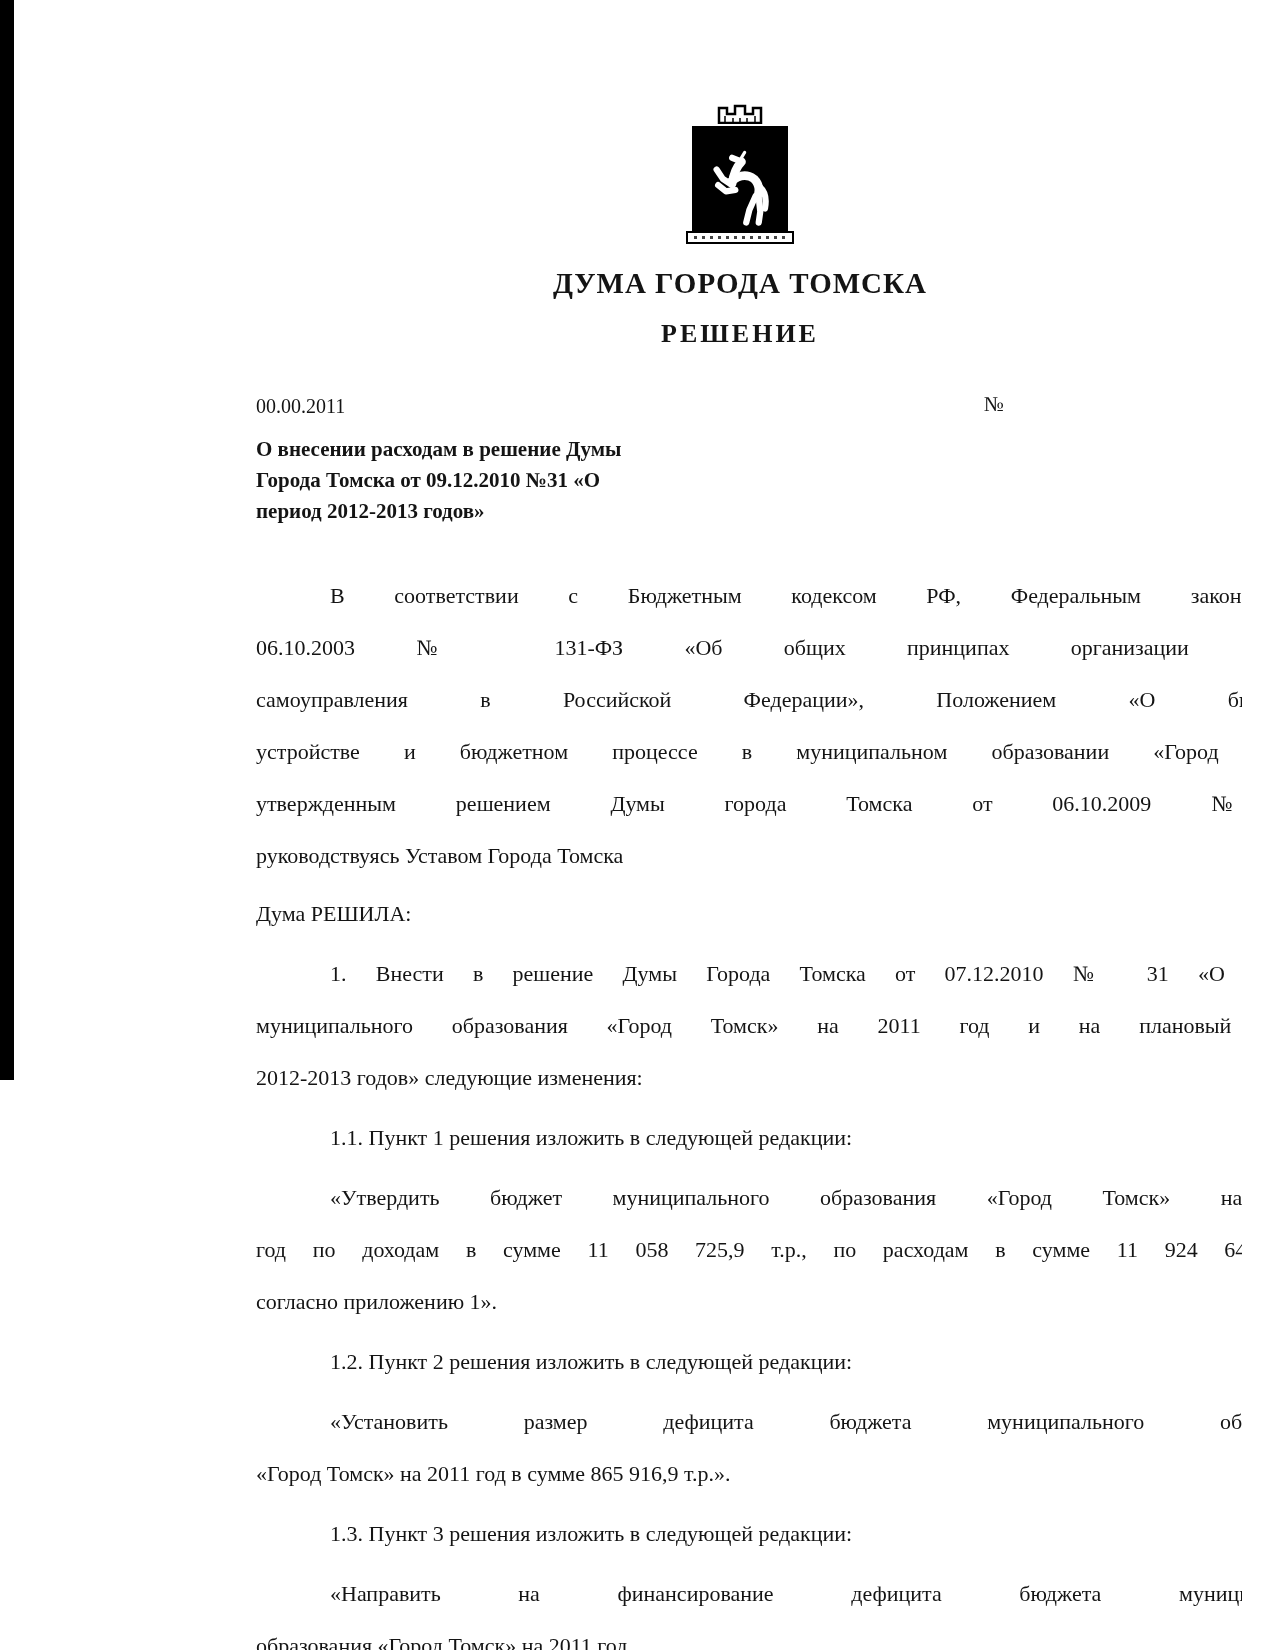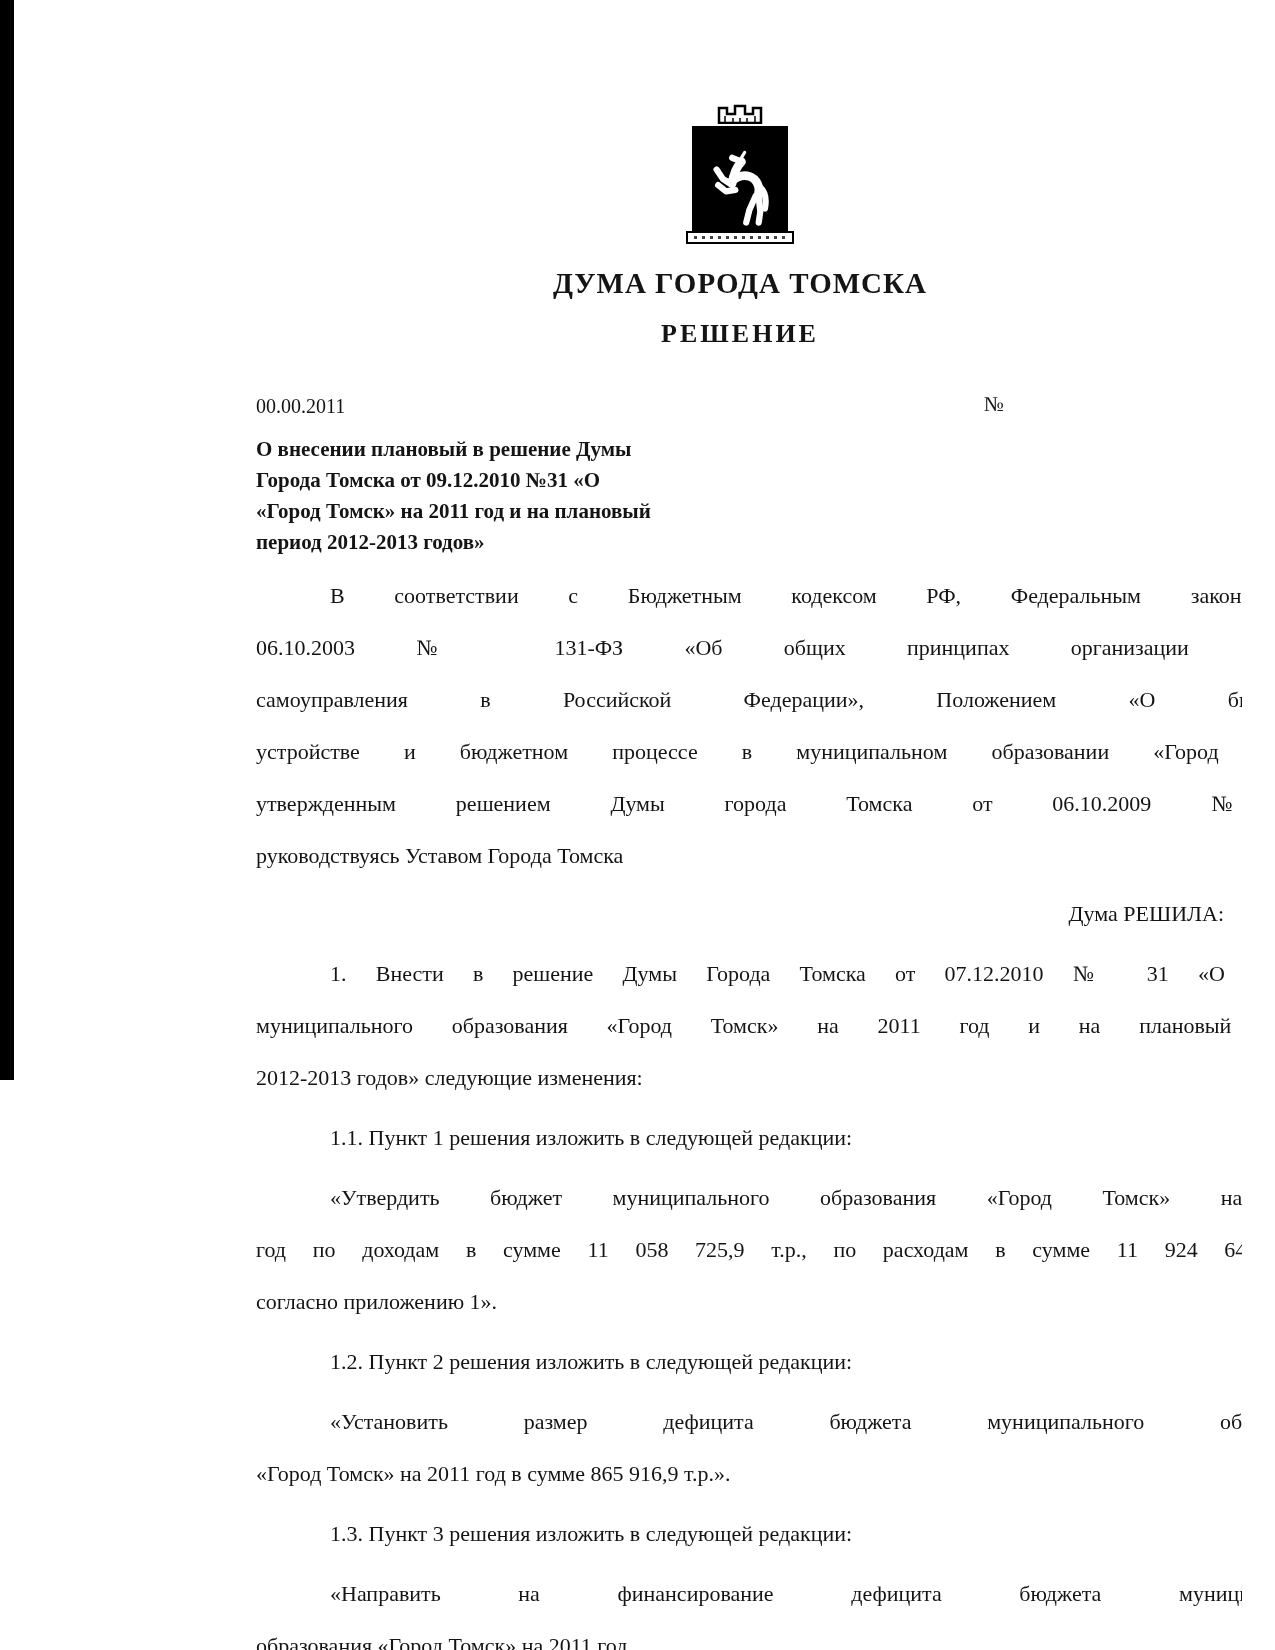--- a/index.html
+++ b/index.html
@@ -91,21 +91,21 @@
     font-size: 22px;
   }
   .line { line-height: 52px; }
   .j { text-align: justify; text-align-last: justify; }
   .ind { text-indent: 74px; }
   .para { margin: 0; }
   .mt8 { margin-top: 8px; }
   .resolved {
     margin: 6px 0;
     width: 968px;
-    text-align: right;
+    text-align: left;
   }
 </style>
 </head>
 <body>
 
 <div class="page">
 
   <div class="scan-bar"></div>
 
   <div class="letterhead">
@@ -138,23 +138,22 @@
     <div class="org-name">ДУМА ГОРОДА ТОМСКА</div>
     <div class="doc-type">РЕШЕНИЕ</div>
   </div>
 
   <div class="date-row">
     <span>00.00.2011</span>
     <span class="doc-num">№</span>
   </div>
 
   <div class="subject">
-    <div>О внесении плановый в решение Думы</div>
+    <div>О внесении расходам в решение Думы</div>
     <div>Города Томска от 09.12.2010 №31 «О</div>
-    <div>«Город Томск» на 2011 год и на плановый</div>
     <div>период 2012-2013 годов»</div>
   </div>
 
   <div class="doc-body">
 
     <div class="para">
       <div class="line j ind">В соответствии с Бюджетным кодексом РФ, Федеральным законом от</div>
       <div class="line j">06.10.2003 № 131-ФЗ «Об общих принципах организации местного</div>
       <div class="line j">самоуправления в Российской Федерации», Положением «О бюджетном</div>
       <div class="line j">устройстве и бюджетном процессе в муниципальном образовании «Город Томск»,</div>

